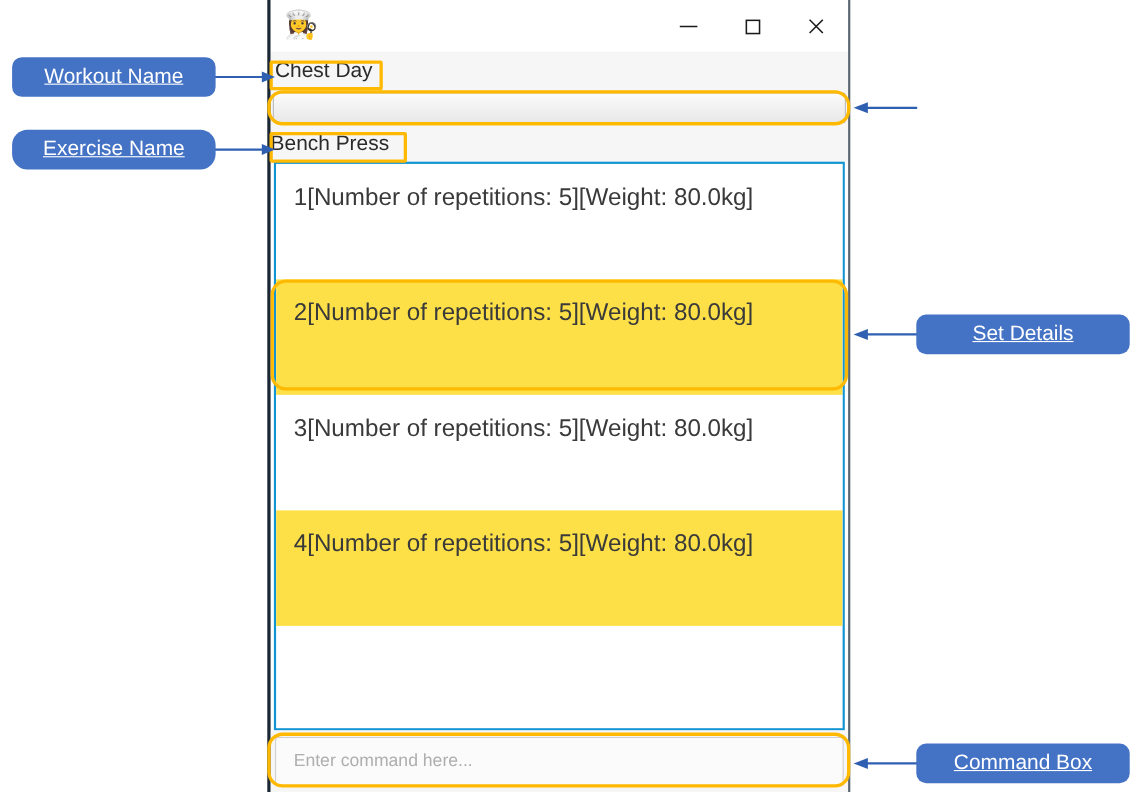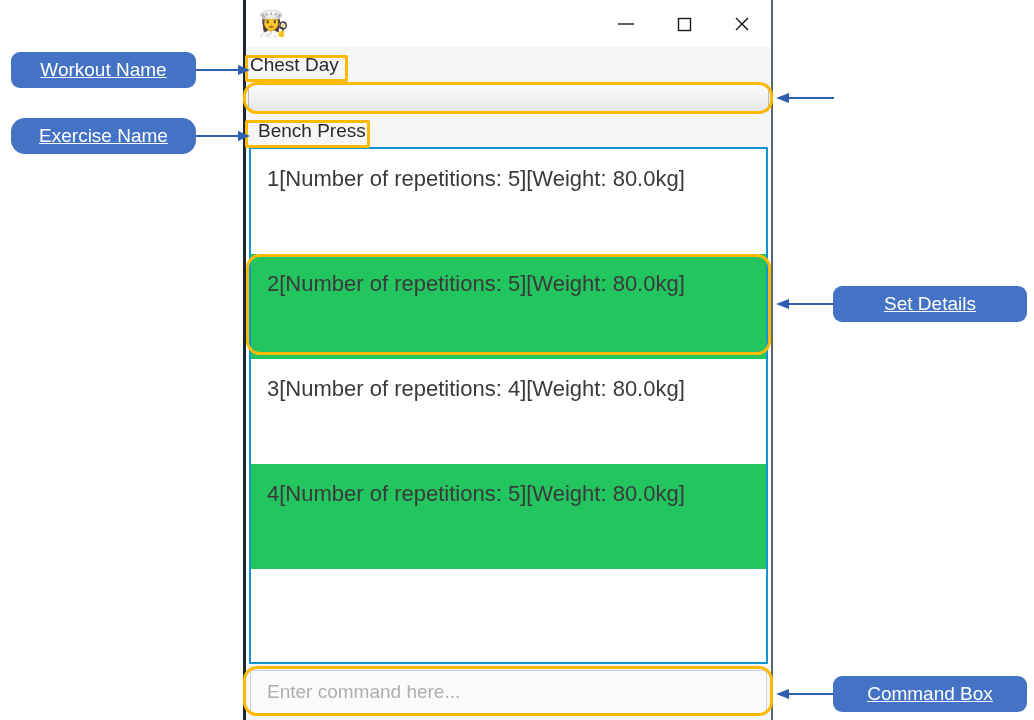--- a/index.html
+++ b/index.html
@@ -126,21 +126,21 @@
     top: 114px;
     width: 100%;
     height: 33px;
     background: #f6f6f6;
     display: flex;
     align-items: center;
   }
   #exercise-name {
     font-size: 19px;
     color: #2a2a2a;
-    padding-left: 12px;
+    padding-left: 0;
     white-space: nowrap;
   }
 
   
   #set-list {
     position: absolute;
     left: 3px;
     top: 147px;
     right: 3px;
     bottom: 56px;
@@ -151,21 +151,21 @@
   }
   .set-item {
     height: 105px;
     box-sizing: border-box;
     padding: 17px 0 0 16px;
     font-size: 22px;
     color: #3a3a3a;
     background: #ffffff;
     white-space: nowrap;
   }
-  .set-item.alt { background: #22c55e; }
+  .set-item.alt { background: #fde047; }
 
   
   #command-wrap {
     position: absolute;
     left: 0;
     bottom: 0;
     width: 100%;
     height: 56px;
     background: #f6f6f6;
     display: flex;
@@ -175,21 +175,21 @@
     margin: 0 4px;
     width: 100%;
     height: 45px;
     box-sizing: border-box;
     border: 1px solid #cfcfcf;
     border-radius: 3px;
     background: #fbfbfb;
     display: flex;
     align-items: center;
     padding-left: 16px;
-    font-size: 19px;
+    font-size: 16px;
     color: #aeaeae;
   }
 
   
   .hl {
     position: absolute;
     border: 3px solid #ffb900;
     box-sizing: border-box;
     pointer-events: none;
     z-index: 30;
@@ -255,21 +255,21 @@
       </div>
     </div>
 
     <div id="exercise-name-row">
       <div id="exercise-name">Bench Press</div>
     </div>
 
     <div id="set-list">
       <div class="set-item">1[Number of repetitions: 5][Weight: 80.0kg]</div>
       <div class="set-item alt">2[Number of repetitions: 5][Weight: 80.0kg]</div>
-      <div class="set-item">3[Number of repetitions: 4][Weight: 80.0kg]</div>
+      <div class="set-item">3[Number of repetitions: 5][Weight: 80.0kg]</div>
       <div class="set-item alt">4[Number of repetitions: 5][Weight: 80.0kg]</div>
     </div>
 
     <div id="command-wrap">
       <div id="command-box">Enter command here...</div>
     </div>
 
   </div>
 
   <div class="hl sq" style="left:245px; top:55px;  width:103px; height:27px;"></div>

